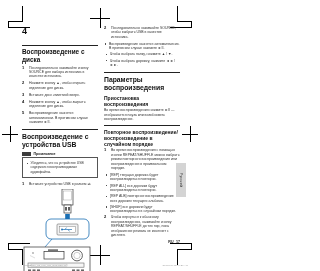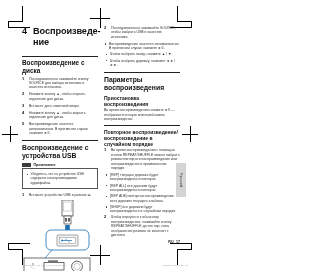--- a/index.html
+++ b/index.html
@@ -143,21 +143,20 @@
   </div>
   <div class="reg" style="left:182px;top:126px;width:16px;height:16px;">
     <i style="left:0;top:7.5px;width:16px;height:0.8px;"></i>
     <i style="left:7.5px;top:0;width:0.8px;height:16px;"></i>
   </div>
 
   <div class="col col-l">
 
     <div class="chapter">
       <div class="chapter-num">4</div>
-      <div class="chapter-title">Воспроизведе-ние</div>
     </div>
 
     <div class="h2">Воспроизведение с диска</div>
 
     <ol class="steps">
       <li><span class="num">1</span><span>Последовательно нажимайте кнопку SOURCE для выбора источника в качестве источника.</span></li>
       <li><span class="num">2</span><span>Нажмите кнопку ▲, чтобы открыть отделение для диска.</span></li>
       <li><span class="num">3</span><span>Вставьте диск этикеткой вверх.</span></li>
       <li><span class="num">4</span><span>Нажмите кнопку ▲, чтобы закрыть отделение для диска.</span></li>
       <li><span class="num">5</span><span>Воспроизведение начнется автоматически. В противном случае нажмите ►II.</span></li>

